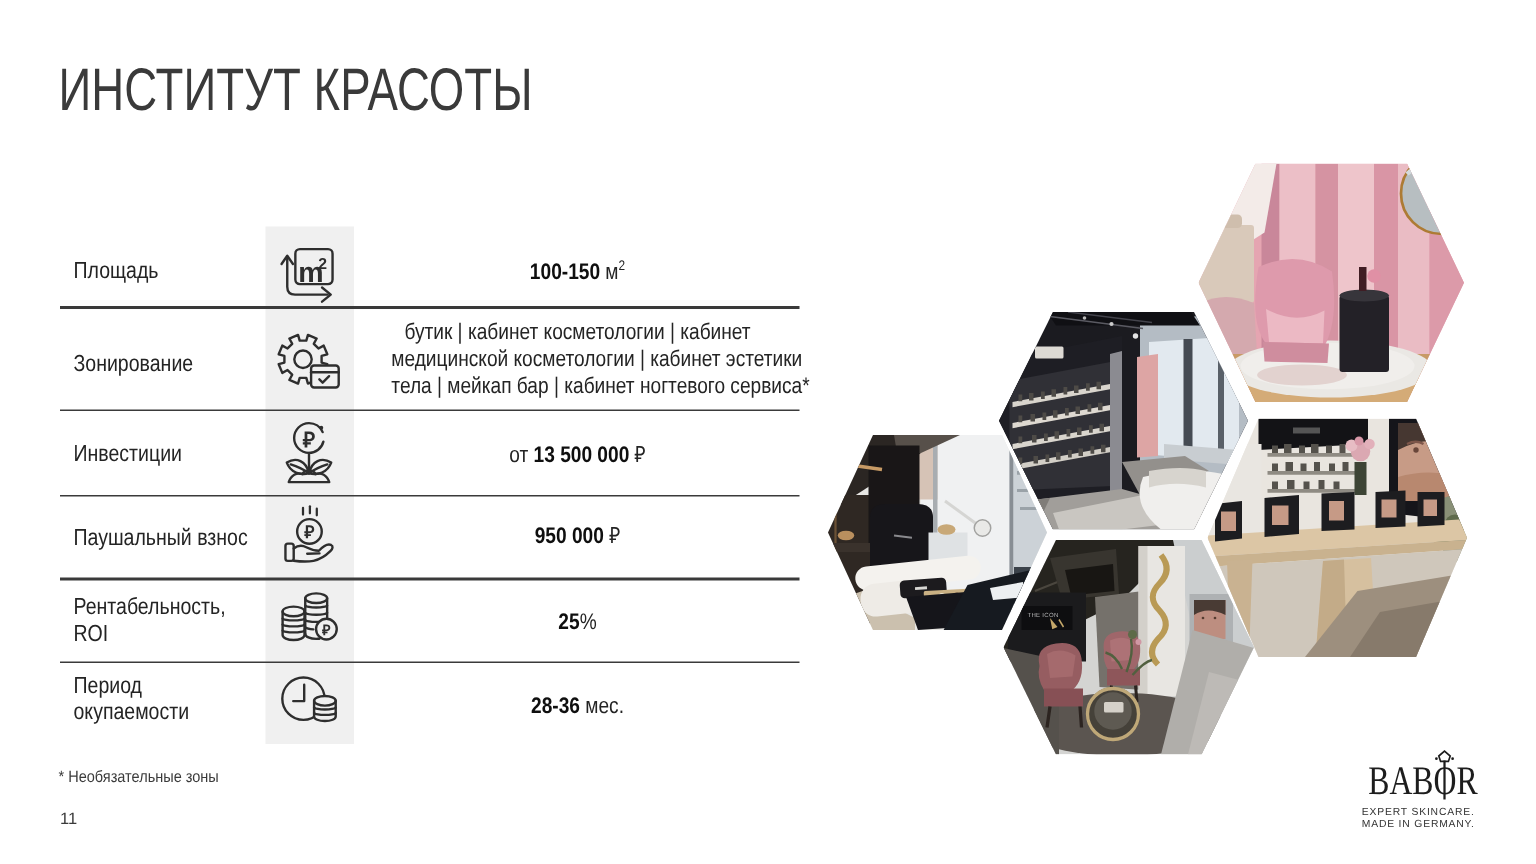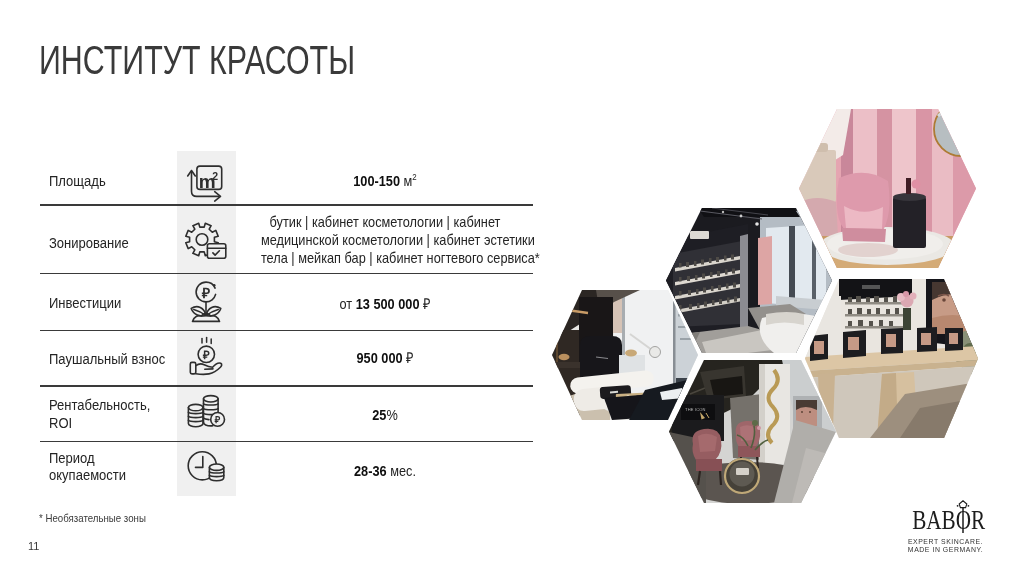--- a/index.html
+++ b/index.html
@@ -48,21 +48,21 @@
 <div class="val" style="top:296.4px;"><span class="rg">от</span> 13 500 000 <span class="rg">₽</span></div>
 
 <div class="val" style="top:350.4px;">950 000 <span class="rg">₽</span></div>
 
 <div class="val" style="top:406.9px;">25<span class="rg">%</span></div>
 
 <div class="val" style="top:462.6px;">28-36 <span class="rg">мес.</span></div>
 
 <div class="abs" style="left:39px;top:512.6px;font-size:11px;line-height:11px;color:#3a3a3a;transform:scaleX(0.88);transform-origin:0 0;white-space:nowrap;">* Необязательные зоны</div>
 
-<div class="abs" style="left:28px;top:541px;font-size:11px;line-height:11px;color:#3a3a3a;">11</div>
+<div class="abs" style="left:40px;top:541px;font-size:11px;line-height:11px;color:#3a3a3a;">11</div>
 
 <svg class="abs" style="left:0;top:0;" width="1024" height="576" viewBox="0 0 1024 576" fill="none" stroke="#2e2e2e" stroke-width="1.6" stroke-linecap="round" stroke-linejoin="round">
 
   <g>
     <path d="M191.5,172.5 L191.5,191.2 Q191.5,196.4 196.7,196.4 L218.4,196.4"></path>
     <path d="M187.7,176 L191.5,170.5 L195.3,176"></path>
     <path d="M214.7,191.7 L220.5,196.4 L214.7,201.1"></path>
     <rect x="196.9" y="166.1" width="24.8" height="23.3" rx="3"></rect>
     <text x="198.8" y="188.3" font-family="Liberation Sans" font-size="19" font-weight="bold" fill="#2e2e2e" stroke="none">m</text>
     <text x="212.2" y="179.5" font-family="Liberation Sans" font-size="10.5" font-weight="bold" fill="#2e2e2e" stroke="none">2</text>

